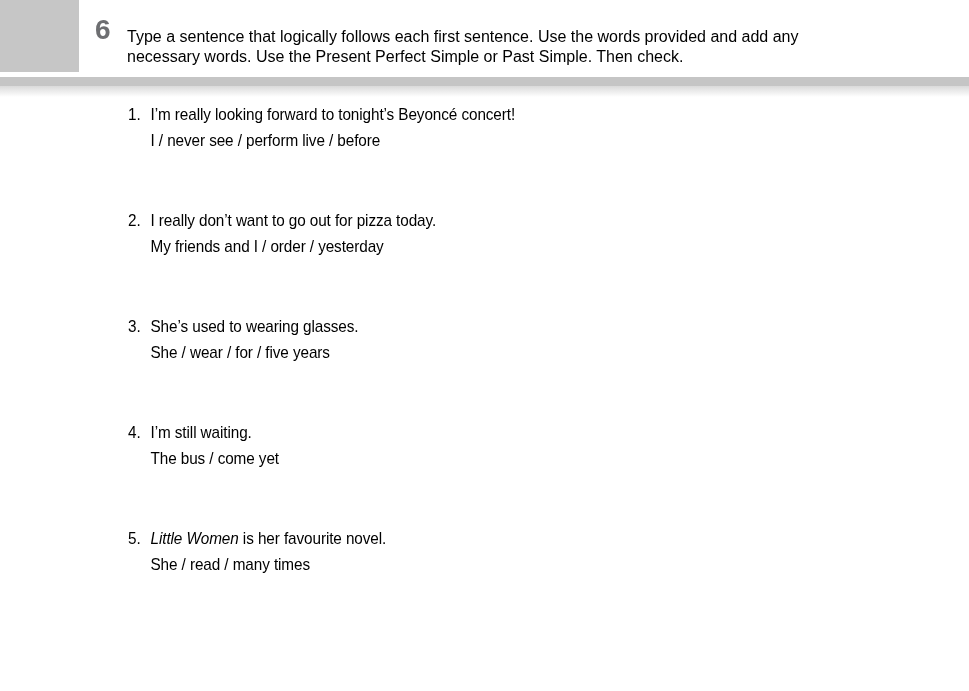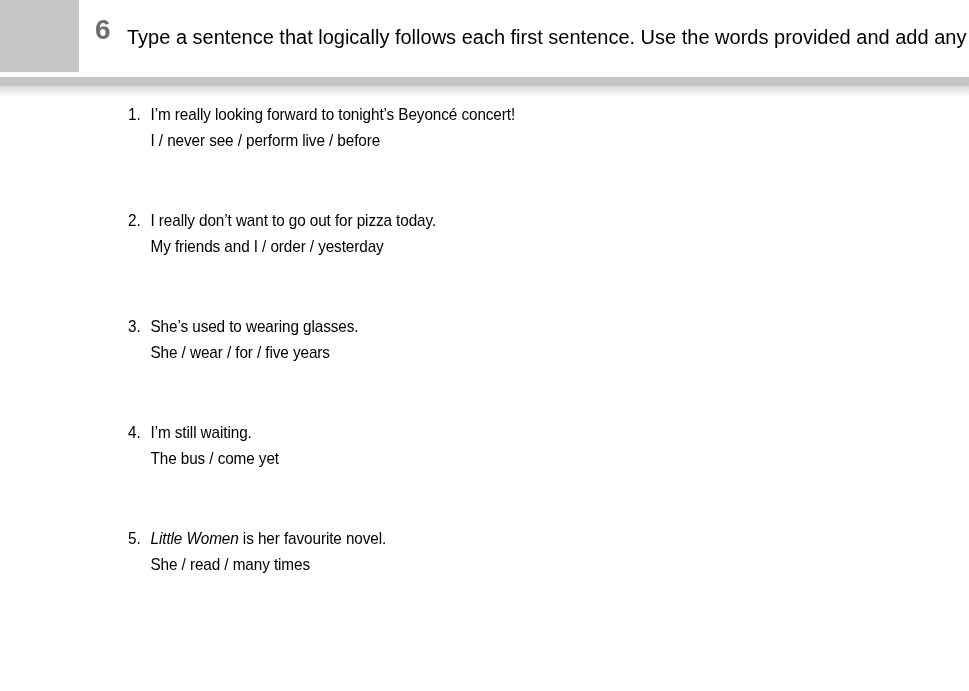--- a/index.html
+++ b/index.html
@@ -32,21 +32,21 @@
     top: 15px;
     font-size: 28px;
     font-weight: bold;
     line-height: 30px;
     color: var(--num-color, #6d6e71);
   }
   .instructions {
     position: absolute;
     left: 127px;
     top: 27px;
-    font-size: 20px;
+    font-size: 16px;
     line-height: 20px;
     color: #000;
   }
   .instr-line {
     white-space: nowrap;
   }
 
   
   .divider {
     position: absolute;
@@ -100,20 +100,21 @@
 <body style="background: rgb(255, 255, 255);">
 
 <div class="page">
 
   <div class="corner-box"></div>
 
   <div class="ex-num">6</div>
 
   <div class="instructions">
       <div class="instr-line">Type a sentence that logically follows each first sentence. Use the words provided and add any</div>
+      <div class="instr-line">necessary words. Use the Present Perfect Simple or Past Simple. Then check.</div>
     </div>
 
   <div class="divider"></div>
   <div class="divider-shadow"></div>
 
   <main class="items">
       <div class="item">
         <span class="item-num">1.</span>
         <div class="item-lines">
           <div class="first-sentence"><span>I’m really looking forward to tonight’s Beyoncé concert!</span></div>

